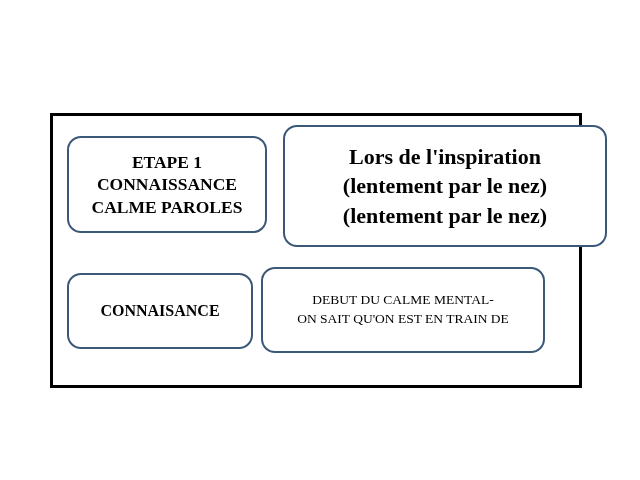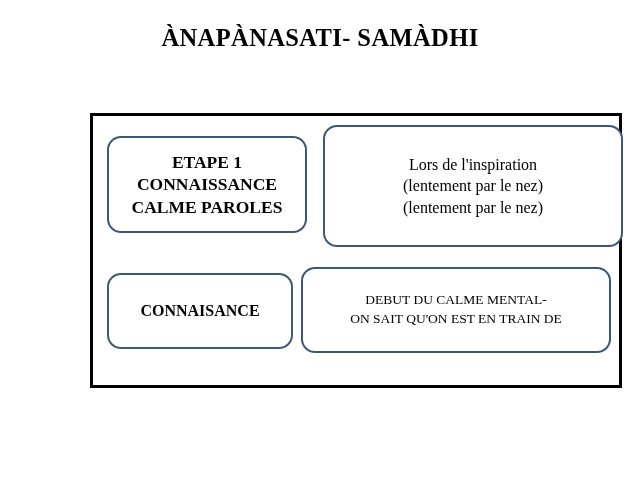--- a/index.html
+++ b/index.html
@@ -42,21 +42,20 @@
   
   #outer-frame {
     position: absolute;
     left: 50px;
     top: 113px;
     width: 532px;
     height: 275px;
     box-sizing: border-box;
     border: 3px solid #000000;
     background: #ffffff;
-    margin-left: 40px;
   }
 
   
   .rbox {
     position: absolute;
     box-sizing: border-box;
     border: 2px solid #3c5878;
     border-radius: 14px;
     background: #ffffff;
     display: flex;
@@ -77,55 +76,54 @@
     height: 97px;
     font-size: 17.5px;
     font-weight: bold;
     line-height: 1.27;
   }
 
   
   #box-inspiration {
     left: 230px;
     top: 9px;
-    width: 300px;
+    width: 324px;
     height: 122px;
-    font-size: 16px;
-    font-weight: normal;
+    font-size: 22px;
+    font-weight: bold;
     line-height: 1.33;
   }
 
   
   #box-connaisance {
     left: 14px;
     top: 157px;
     width: 186px;
     height: 76px;
     font-size: 16px;
     font-weight: bold;
   }
 
   
   #box-calme {
     left: 208px;
     top: 151px;
-    width: 310px;
+    width: 284px;
     height: 86px;
     font-size: 13.5px;
     line-height: 1.38;
   }
   #box-calme .bold { font-weight: normal; }
   #box-calme .reg  { font-weight: normal; }
 </style>
 </head>
 <body>
 
 <div id="slide">
 
-  <div id="slide-title">ÀNAPÀNASATI- SAMÀDHI</div>
 
   <div id="outer-frame">
 
     <div class="rbox" id="box-etape">
       <span class="line">ETAPE 1</span>
       <span class="line">CONNAISSANCE</span>
       <span class="line">CALME PAROLES</span>
     </div>
 
     <div class="rbox" id="box-inspiration">

